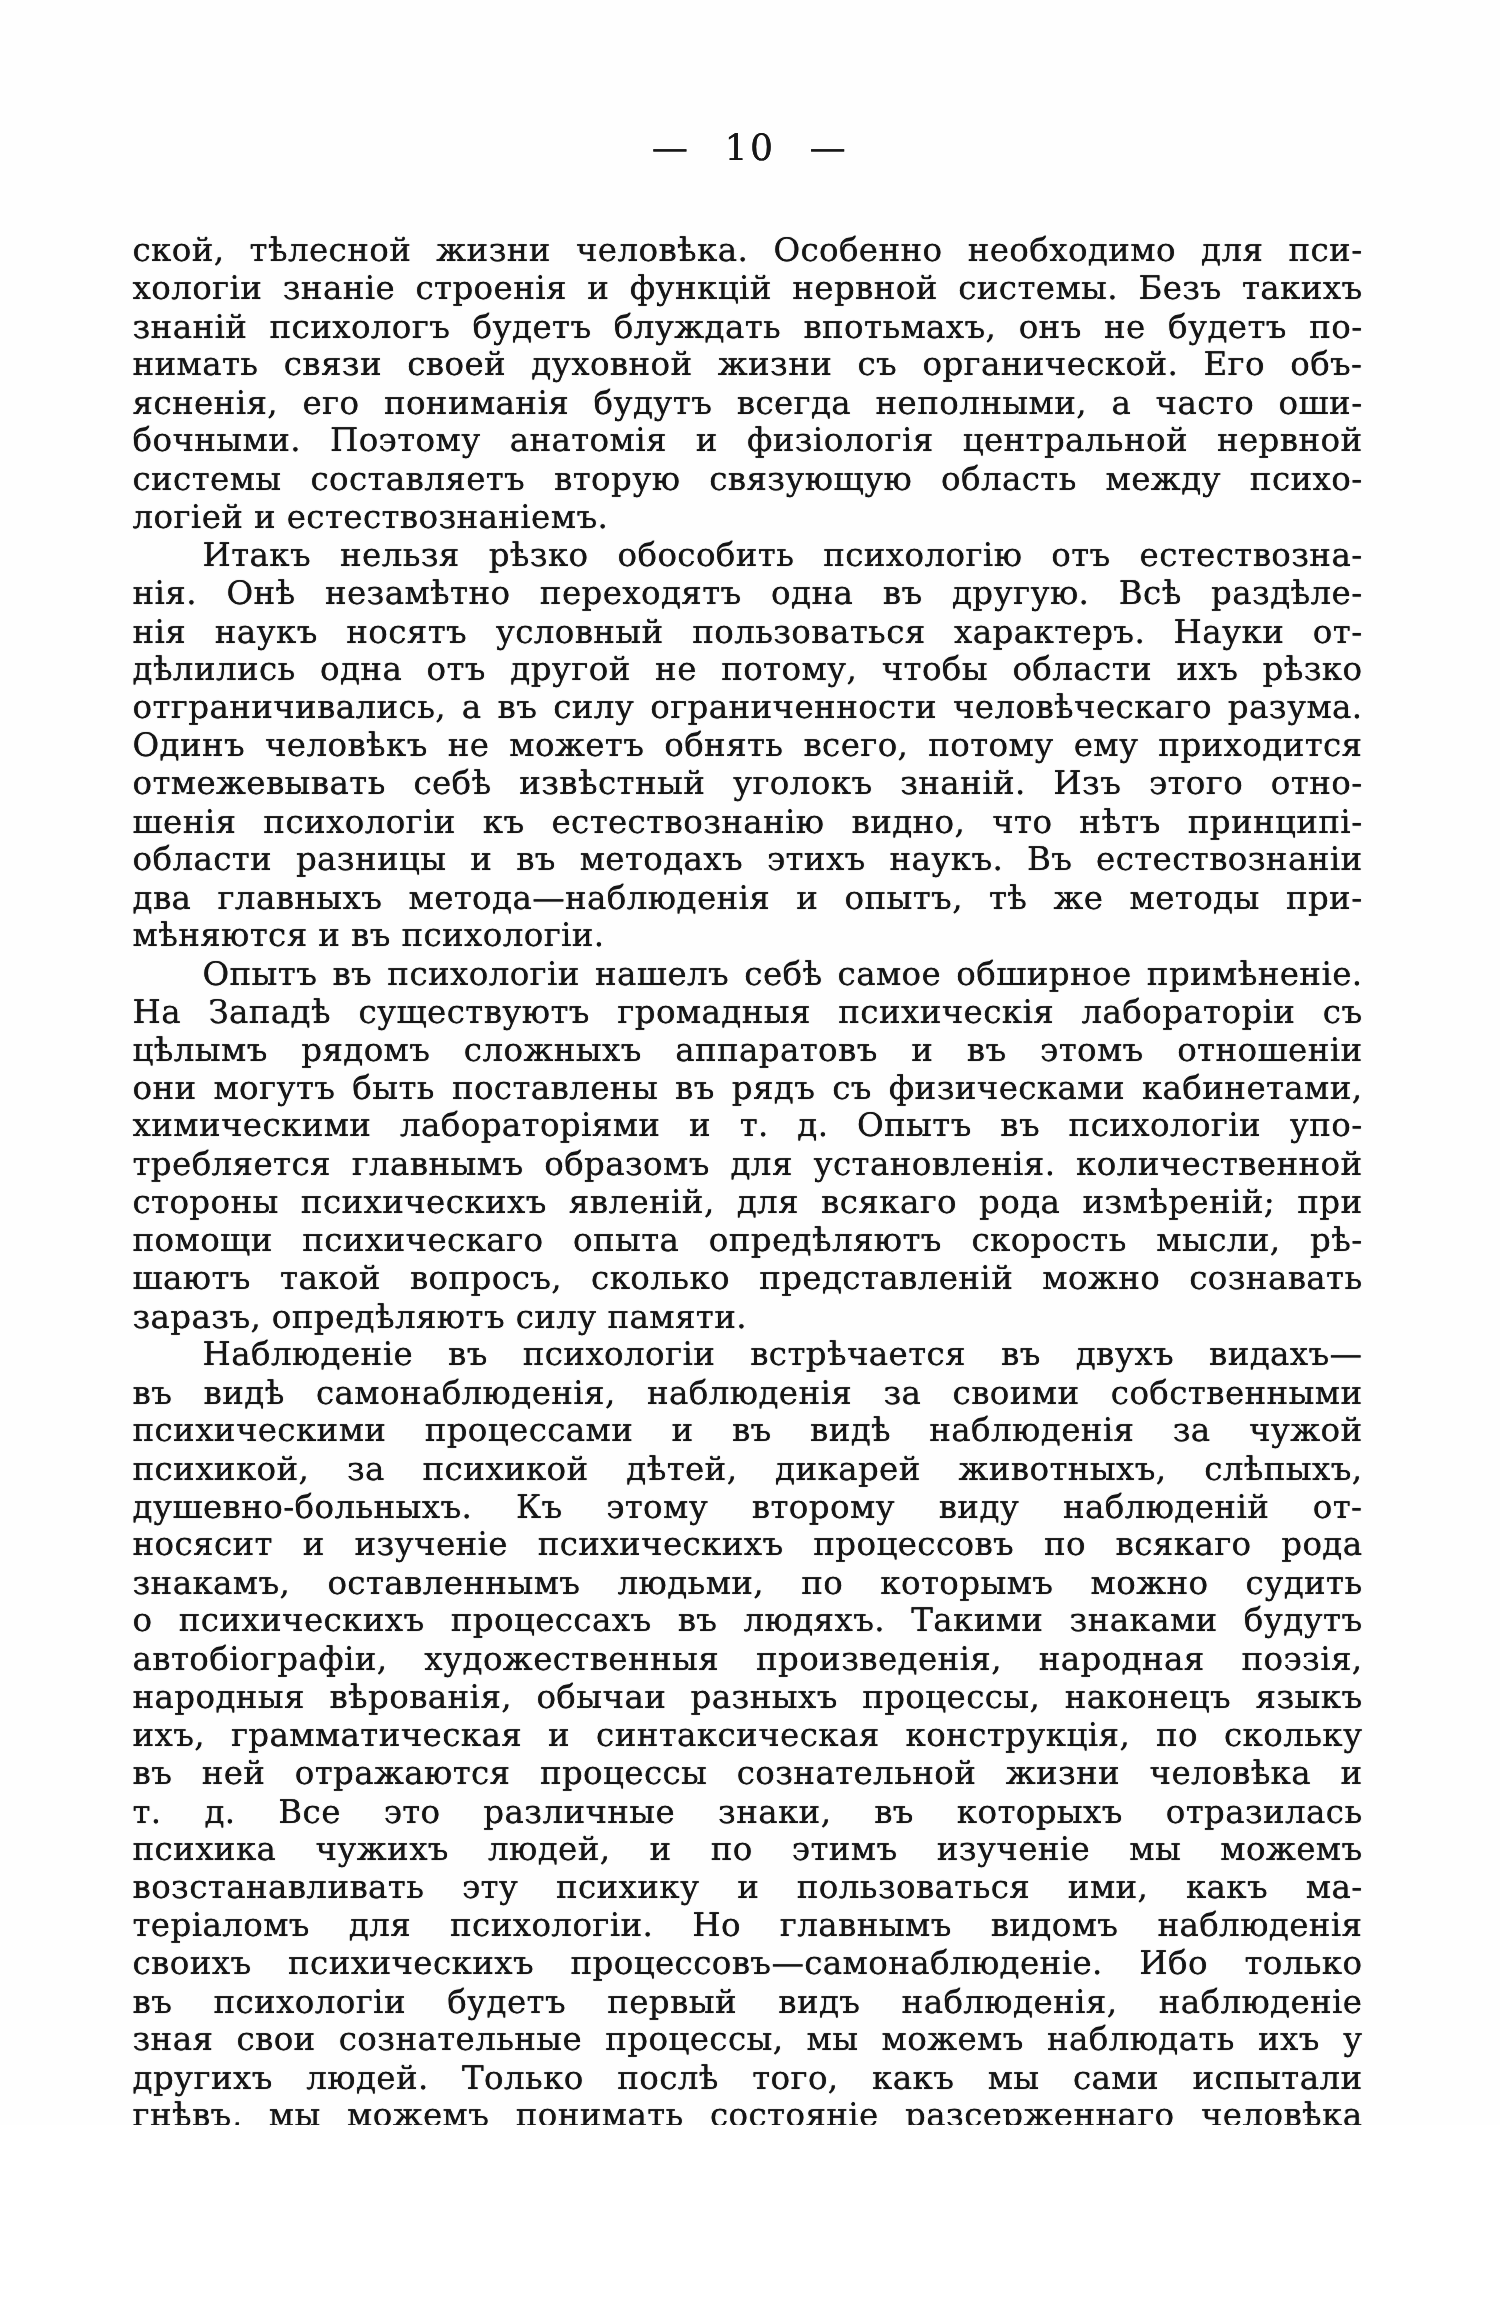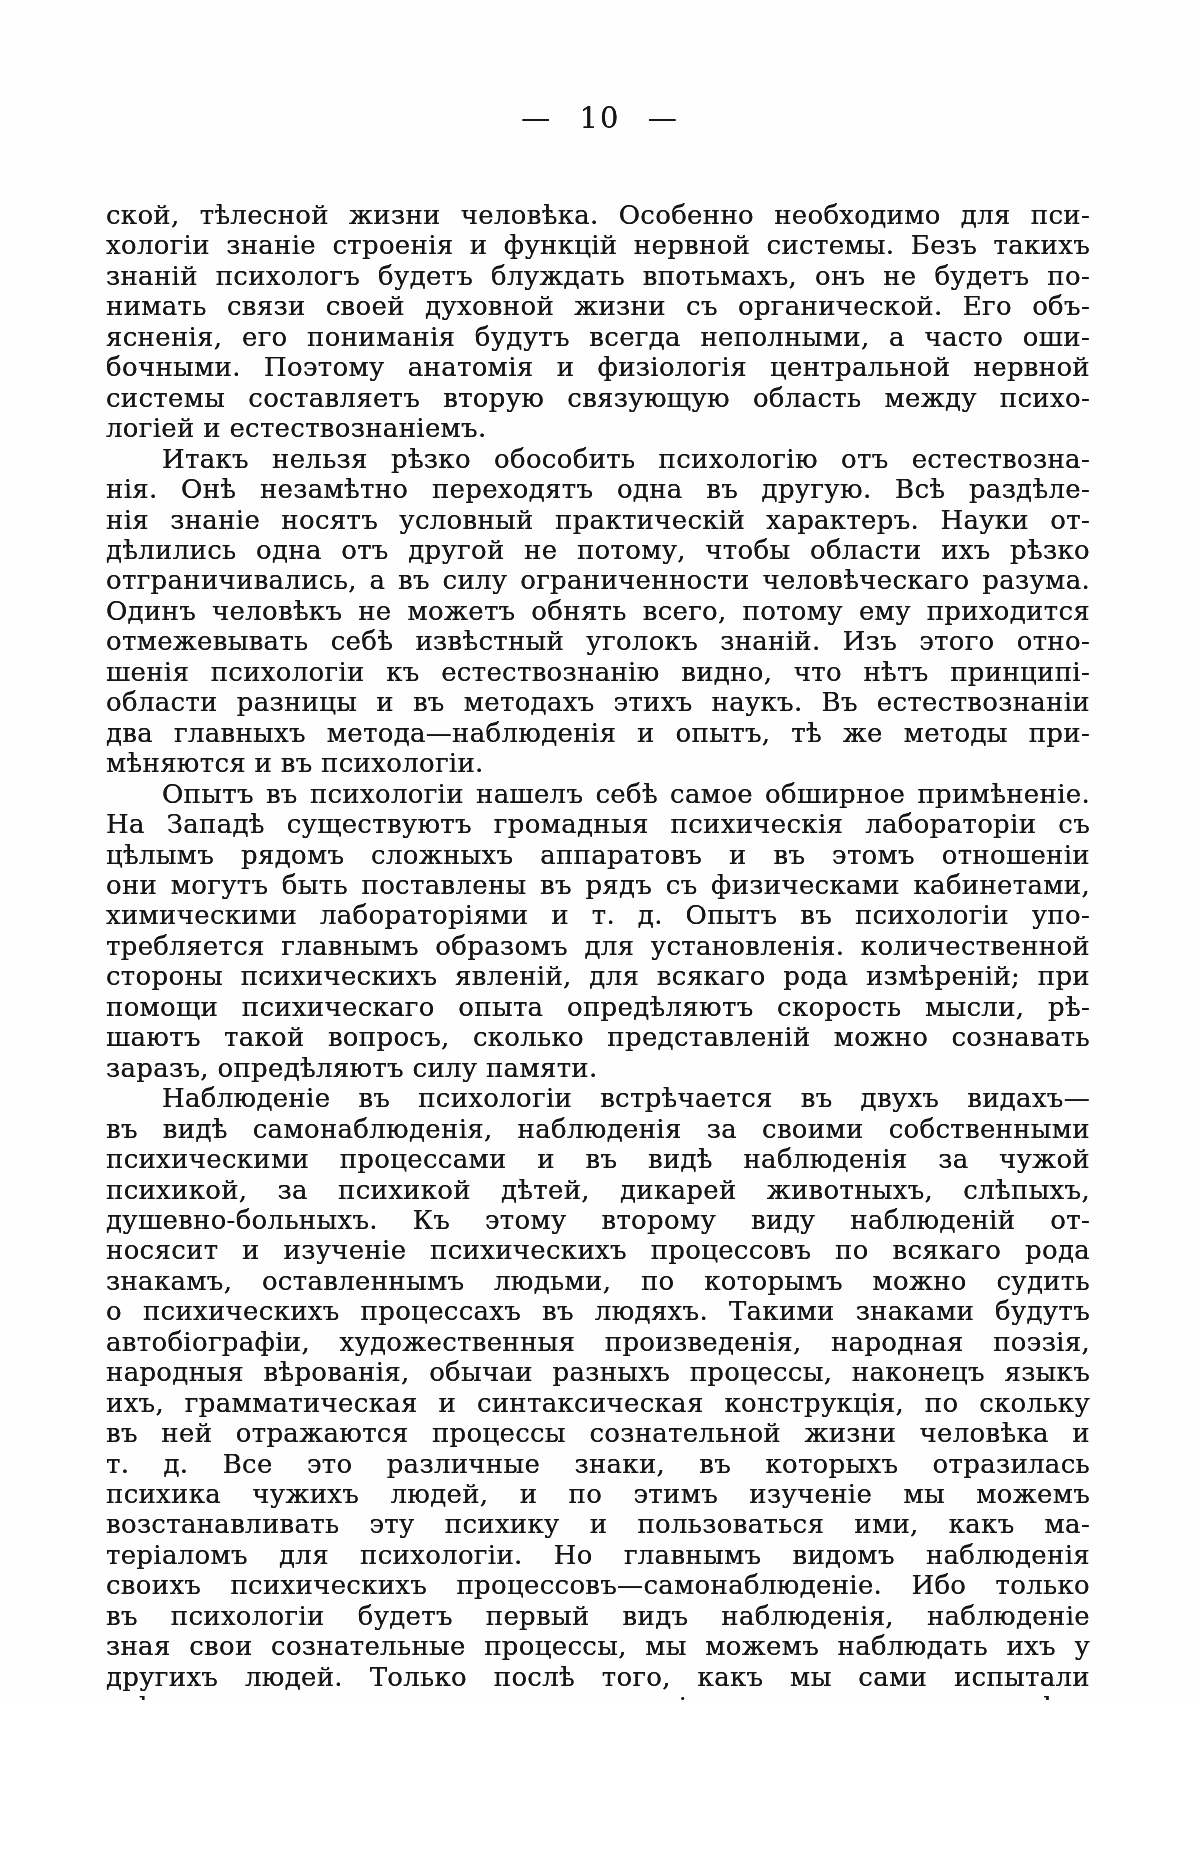--- a/index.html
+++ b/index.html
@@ -24,21 +24,21 @@
       text-align: center;
       font-size: 29px;
       font-weight: 500;
       letter-spacing: 2px;
       word-spacing: 16px;
       color: #171717;
       text-shadow: 0 0 0.5px currentColor;
     }
     .text-block {
       position: absolute;
-      top: 200px;
+      top: 186px;
       left: 106px;
       width: 984px;
       font-size: 26px;
       line-height: 30.45px;
       letter-spacing: 0.3px;
       text-shadow: 0 0 0.6px currentColor;
     }
     .paragraph { margin: 0; }
     .line {
       text-align: justify;
@@ -75,21 +75,21 @@
         <div class="line">знаній психологъ будетъ блуждать впотьмахъ, онъ не будетъ по-</div>
         <div class="line">нимать связи своей духовной жизни съ органической. Его объ-</div>
         <div class="line">ясненія, его пониманія будутъ всегда неполными, а часто оши-</div>
         <div class="line">бочными. Поэтому анатомія и физіологія центральной нервной</div>
         <div class="line">системы составляетъ вторую связующую область между психо-</div>
         <div class="line para-end">логіей и естествознаніемъ.</div>
       </div>
       <div class="paragraph">
         <div class="line indent">Итакъ нельзя рѣзко обособить психологію отъ естествозна-</div>
         <div class="line">нія. Онѣ незамѣтно переходятъ одна въ другую. Всѣ раздѣле-</div>
-        <div class="line">нія знаніе носятъ условный практическій характеръ. Науки от-</div>
+        <div class="line">нія наукъ носятъ условный пользоваться характеръ. Науки от-</div>
         <div class="line">дѣлились одна отъ другой не потому, чтобы области ихъ рѣзко</div>
         <div class="line">отграничивались, а въ силу ограниченности человѣческаго разума.</div>
         <div class="line">Одинъ человѣкъ не можетъ обнять всего, потому ему приходится</div>
         <div class="line">отмежевывать себѣ извѣстный уголокъ знаній. Изъ этого отно-</div>
         <div class="line">шенія психологіи къ естествознанію видно, что нѣтъ принципі-</div>
         <div class="line">области разницы и въ методахъ этихъ наукъ. Въ естествознаніи</div>
         <div class="line">два главныхъ метода—наблюденія и опытъ, тѣ же методы при-</div>
         <div class="line para-end">мѣняются и въ психологіи.</div>
       </div>
       <div class="paragraph">

